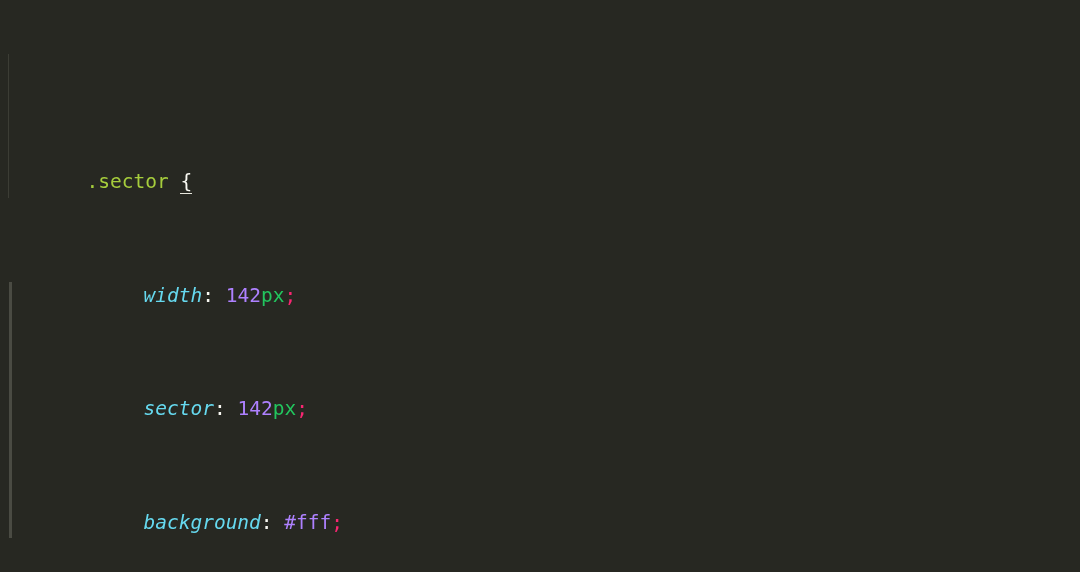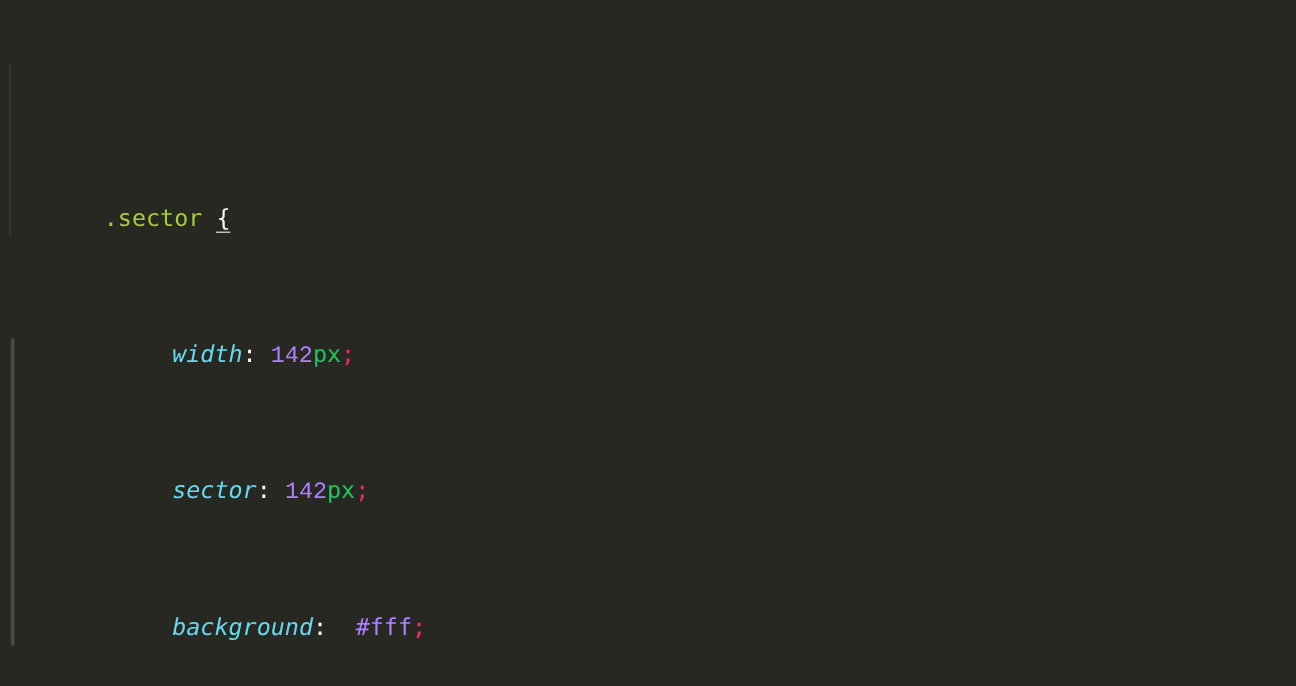--- a/index.html
+++ b/index.html
@@ -39,23 +39,23 @@
   .guide.g1 { left: 8px; }
   .guide.g2 { left: 9px; width: 3px; background: #4a4b43; }
 
   
   .sel      { color: #a6cd3c; }
   .brace    { color: #f8f8f2; }
   .brace.match { border-bottom: 1px solid #e6e6dc; }
   .prop     { color: #66d9ef; font-style: italic; }
   .colon    { color: #f8f8f2; }
   .semi     { color: #f92672; }
-  .num      { color: #ae81ff; font-family: Liberation Mono, monospace; }
+  .num      { color: #ae81ff; }
   .unit     { color: #22c55e; }
-  .hex      { color: #ae81ff; margin-left: 12px; }
+  .hex      { color: #ae81ff; }
   .plain    { color: #f8f8f2; }
   .indent   { display: inline-block; }
 </style>
 </head>
 <body>
 
 <div id="editor">
 
   <div class="guide g1" style="top:54px;height:144px;"></div>
   <div class="guide g2" style="top:282px;height:256px;"></div>

